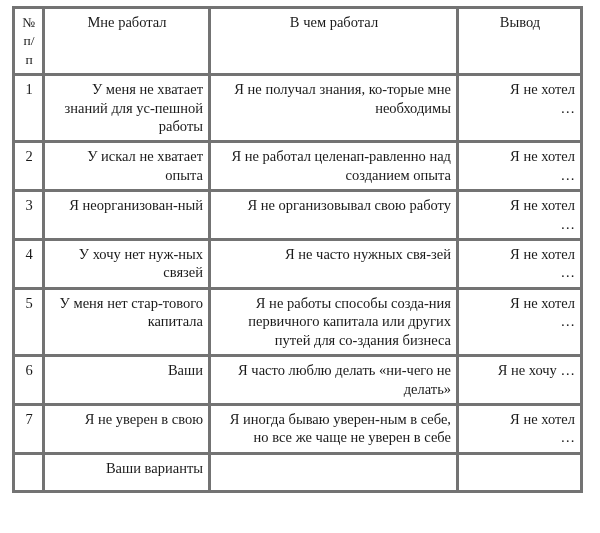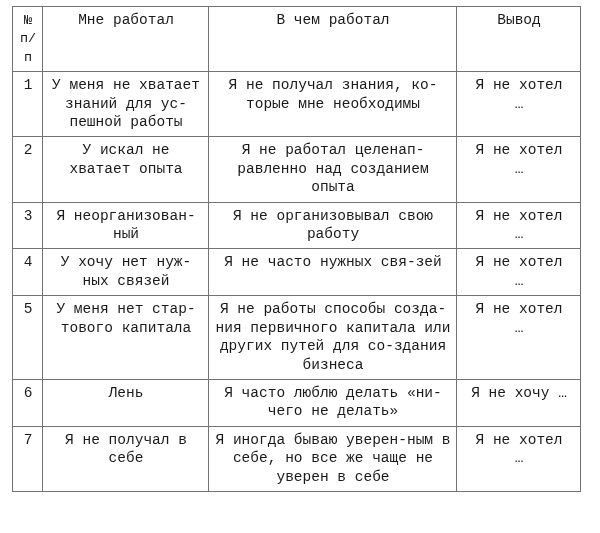--- a/index.html
+++ b/index.html
@@ -21,27 +21,26 @@
     box-sizing: border-box;
   }
   table.problem-table {
     border-collapse: collapse;
     width: 568px;
     margin: 6px 0 0 12px;
     table-layout: fixed;
   }
   table.problem-table td,
   table.problem-table th {
-    border: 1px solid #737373;
+    border: 3px solid #737373;
     vertical-align: top;
     padding: 4px 5px 5px 6px;
     font-size: 14.5px;
     line-height: 1.27;
     font-weight: normal;
-    font-family: Liberation Mono, monospace;
   }
   col.c-num   { width: 30px; }
   col.c-a     { width: 166px; }
   col.c-b     { width: 248px; }
   col.c-c     { width: 124px; }
 
   thead td {
     text-align: center;
     padding-top: 5px;
     padding-bottom: 6px;
@@ -52,21 +51,21 @@
     font-size: 13.5px;
     line-height: 1.12;
     text-align: center;
   }
   td.num {
     text-align: center;
     padding-left: 0;
     padding-right: 0;
   }
   td.cell-a, td.cell-b, td.cell-c {
-    text-align: center;
+    text-align: right;
     hyphens: manual;
   }
   .ellipsis-line {
     display: block;
   }
   .row-blank td {
     height: 26px;
   }
 </style>
 </head>
@@ -132,30 +131,36 @@
         <td class="num">5</td>
         <td class="cell-a">У меня нет стар-тового капитала</td>
         <td class="cell-b">Я не работы способы созда-ния первичного капитала или других путей для со-здания бизнеса</td>
         <td class="cell-c">
           <span class="ellipsis-line">Я не хотел</span>
           <span class="ellipsis-line">…</span>
         </td>
       </tr>
       <tr>
         <td class="num">6</td>
-        <td class="cell-a">Лень</td>
+        <td class="cell-a">Ваши</td>
         <td class="cell-b">Я часто люблю делать «ни-чего не делать»</td>
         <td class="cell-c">
           <span class="ellipsis-line">Я не хочу …</span>
         </td>
       </tr>
       <tr>
         <td class="num">7</td>
-        <td class="cell-a">Я не получал в себе</td>
+        <td class="cell-a">Я не уверен в свою</td>
         <td class="cell-b">Я иногда бываю уверен-ным в себе, но все же чаще не уверен в себе</td>
         <td class="cell-c">
           <span class="ellipsis-line">Я не хотел</span>
           <span class="ellipsis-line">…</span>
         </td>
       </tr>
+      <tr class="row-blank">
+        <td class="num"></td>
+        <td class="cell-a">Ваши варианты</td>
+        <td class="cell-b"></td>
+        <td class="cell-c"></td>
+      </tr>
     </tbody>
   </table>
 </div>
 
 </body></html>

